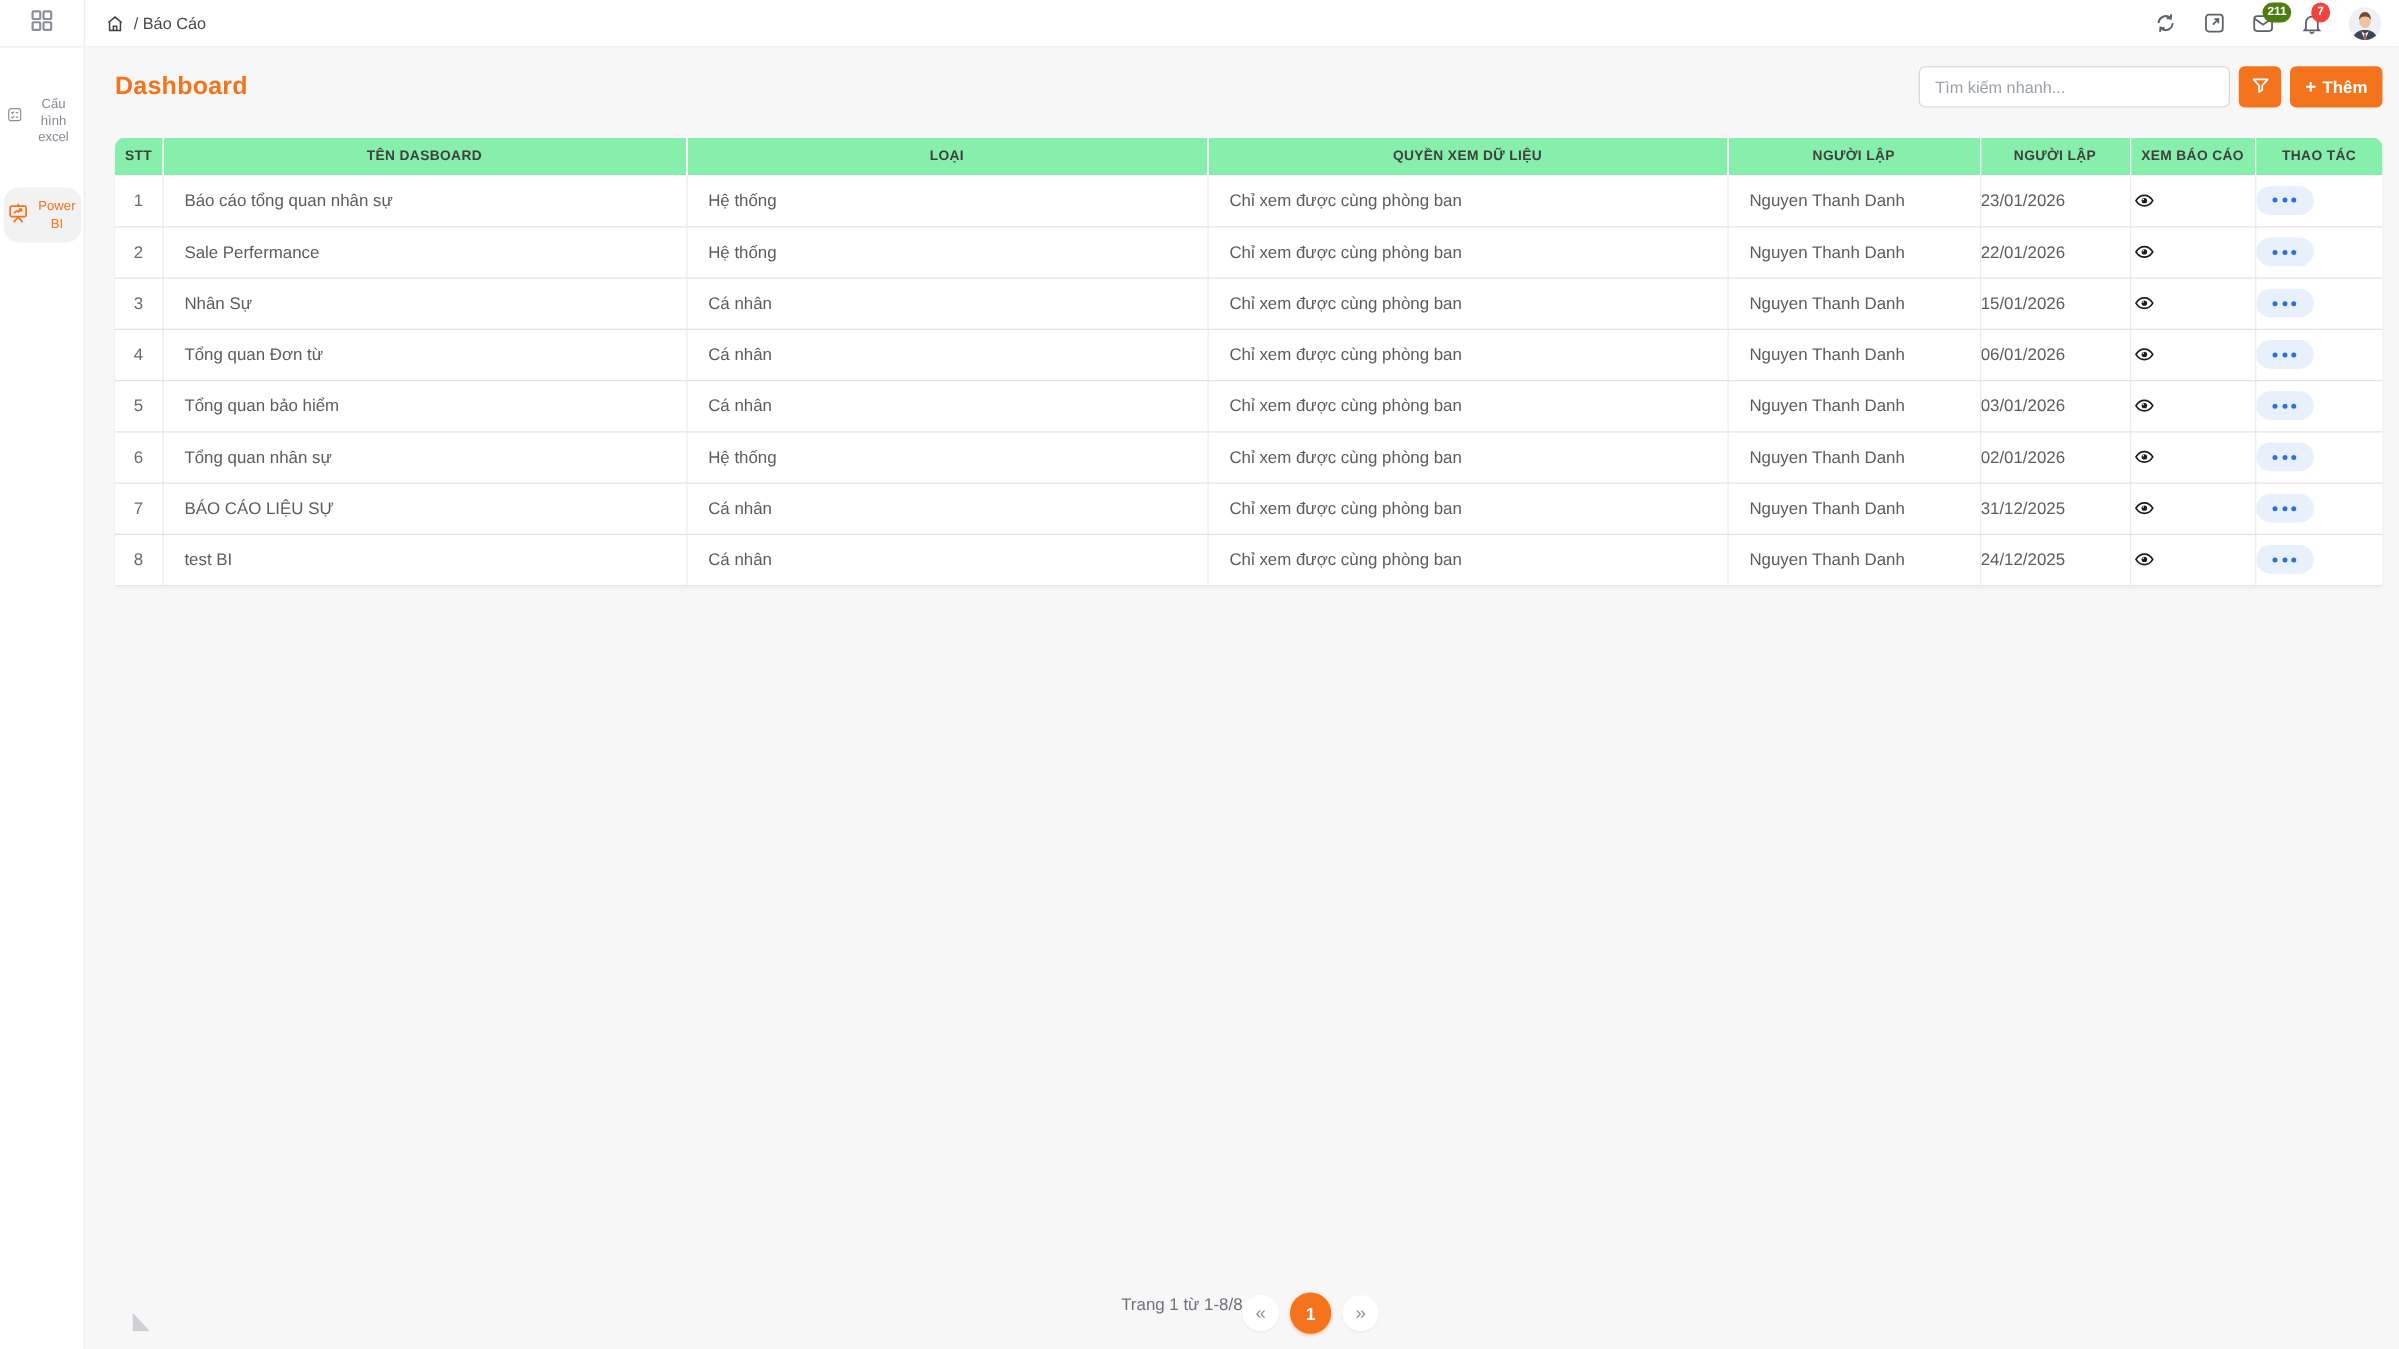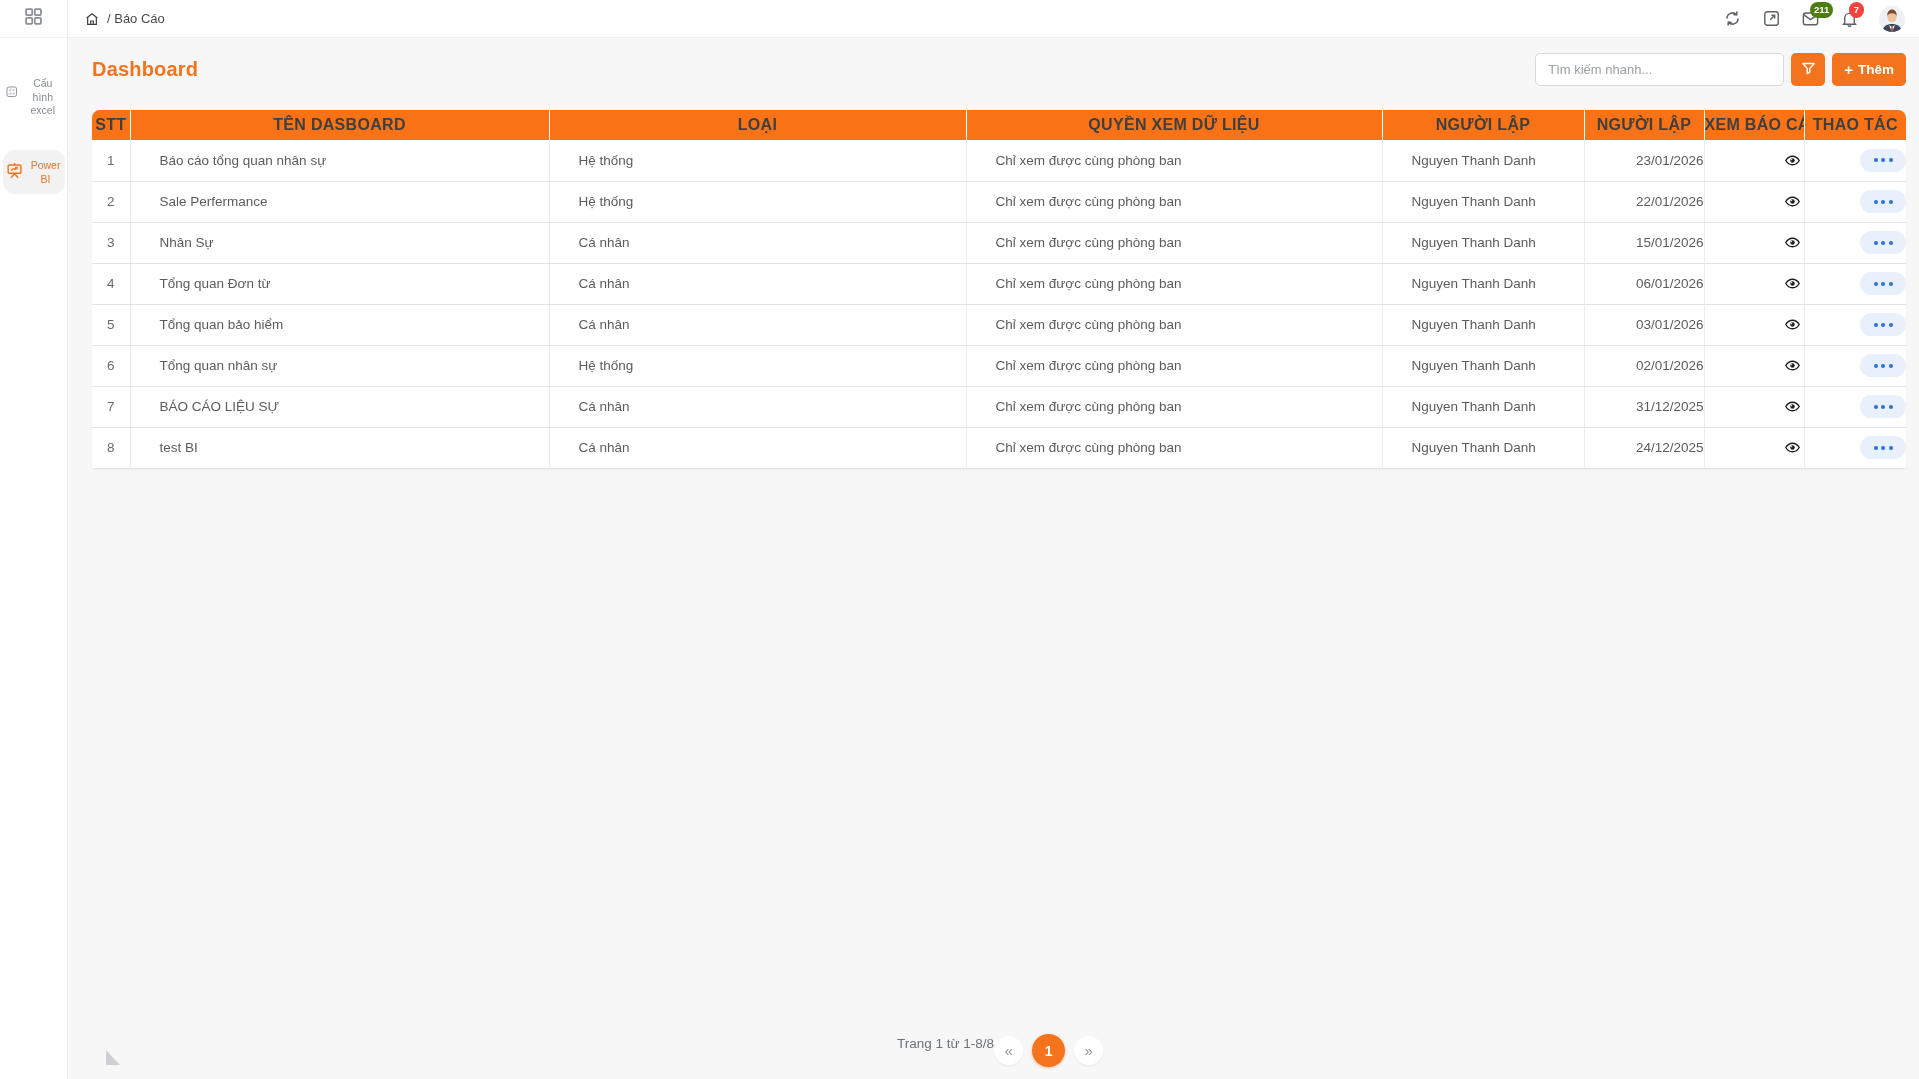--- a/index.html
+++ b/index.html
@@ -76,33 +76,33 @@
   .btn-add { padding:0 12px; gap:5px; font-size:13.5px; font-weight:bold; font-family:inherit; }
   .btn-add .plus { font-size:15px; font-weight:bold; }
 
   
   .table-card {
     border-radius:8px 8px 4px 4px; overflow:hidden; background:#fff;
     box-shadow:0 1px 2px rgba(0,0,0,.05);
   }
   table { width:100%; border-collapse:collapse; table-layout:fixed; }
   thead th {
-    background:#f97316; height:30px; font-size:16px; font-weight:bold; color:#3f3f3f;
+    background:#86efac; height:30px; font-size:11px; font-weight:bold; color:#3f3f3f;
     letter-spacing:.3px; text-align:center; border-right:1px solid rgba(255,255,255,.85);
     white-space:nowrap; overflow:hidden;
   }
   thead th:last-child { border-right:none; }
   tbody td {
     background:#fff; height:41px; font-size:13.5px; color:#5c5c5c;
     border-bottom:1px solid #e4e4e4; border-right:1px solid #ececec;
     white-space:nowrap; overflow:hidden;
   }
   tbody td:last-child { border-right:none; }
-  td.c-left { text-align:left; padding-left:29px; }
-  td.c-center, th { text-align:right; }
+  td.c-left { text-align:left; padding-left:17px; }
+  td.c-center, th { text-align:left; }
   td.c-stt { text-align:center; color:#6b6b6b; }
   .eye-btn { display:inline-flex; align-items:center; justify-content:center; cursor:pointer; width:22px; height:22px; vertical-align:middle; }
   .eye-btn svg { width:17px; height:17px; }
   .dots-btn {
     display:inline-flex; align-items:center; justify-content:center; gap:3.5px;
     width:46px; height:23px; border-radius:12px; background:#e8f0fc; border:none;
     cursor:pointer; vertical-align:middle;
   }
   .dots-btn i { width:4px; height:4px; border-radius:50%; background:#2e6fe0; display:block; }
 

